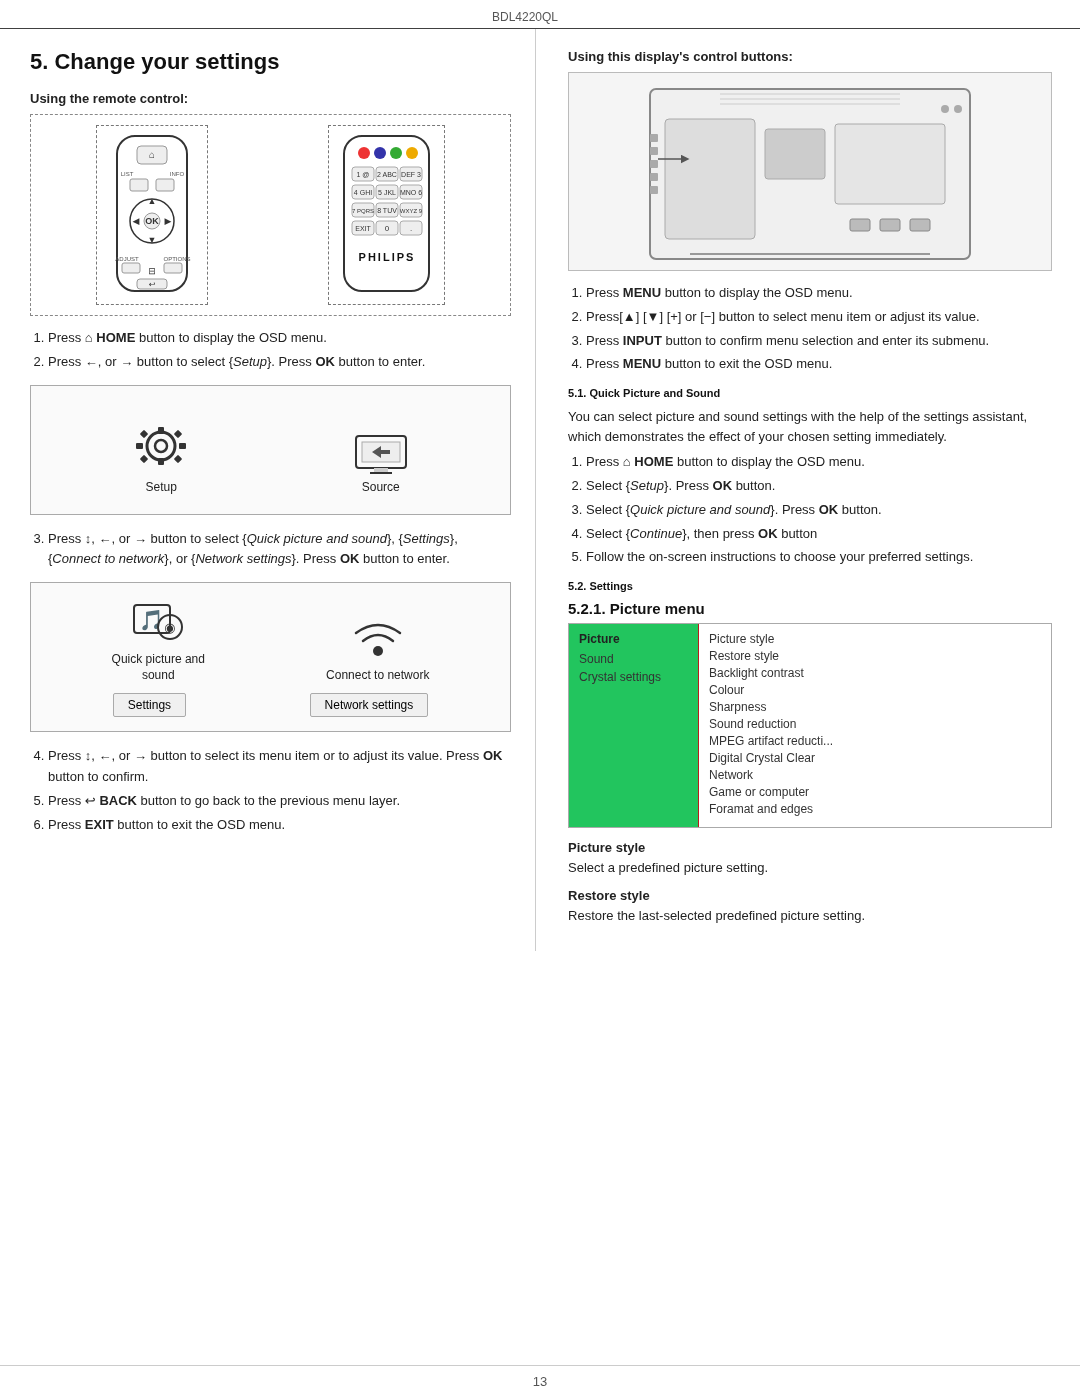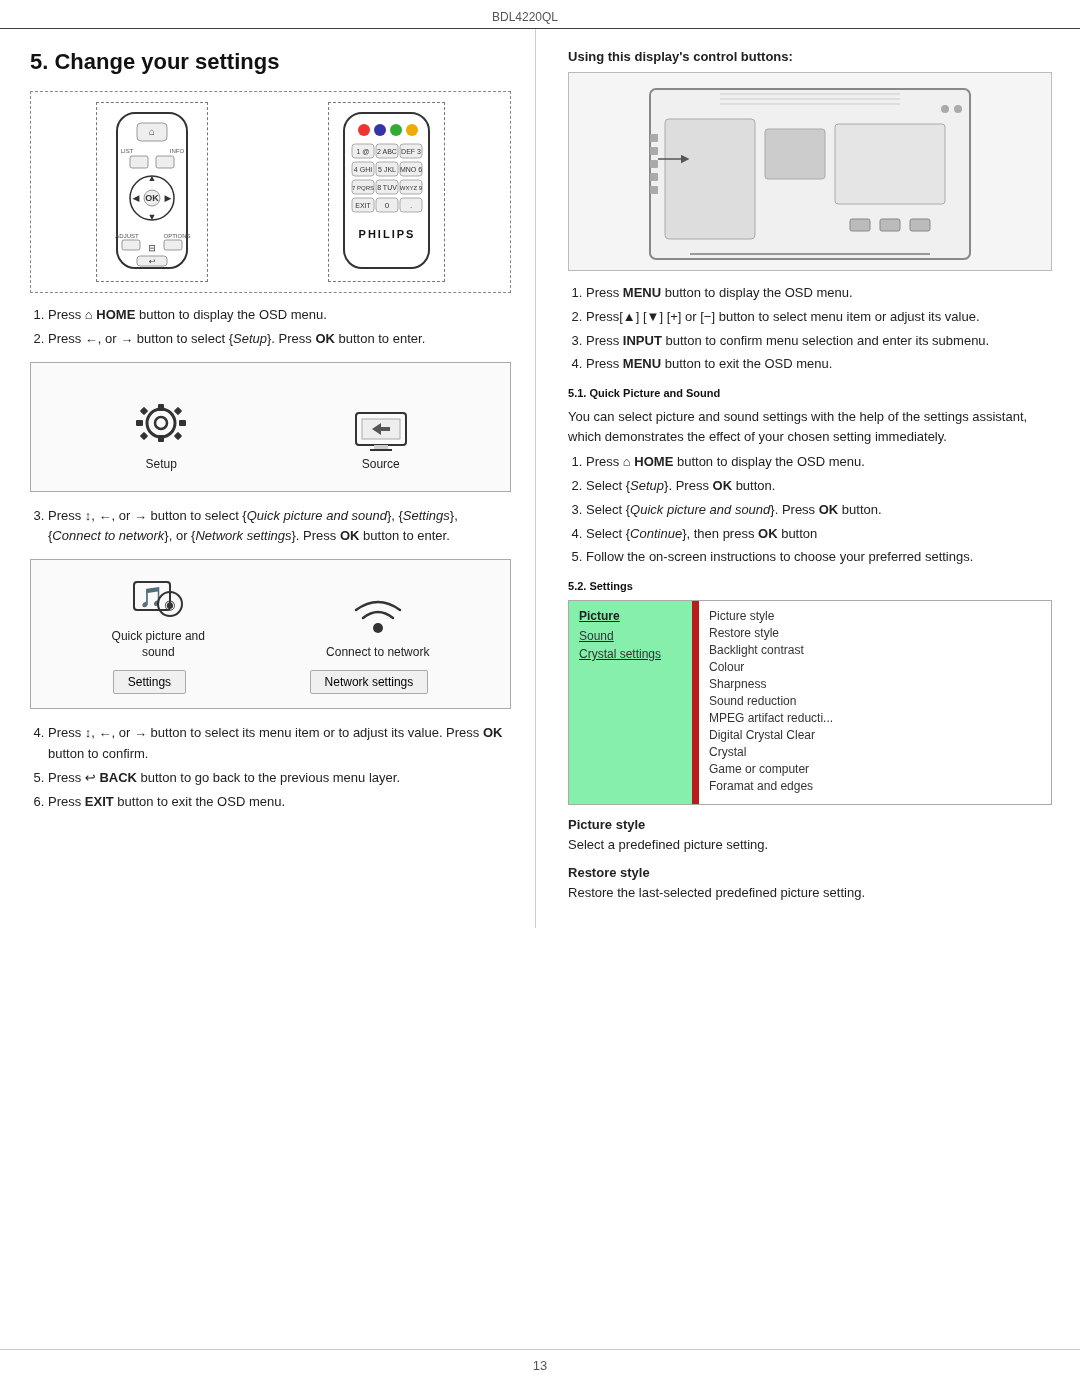--- a/index.html
+++ b/index.html
@@ -19,21 +19,21 @@
       color: #555;
       border-bottom: 1px solid #404040;
     }
     .page-footer {
       text-align: center;
       padding: 8px;
       font-size: 13px;
       color: #555;
       border-top: 1px solid #ccc;
       position: absolute;
-      bottom: 16px;
+      bottom: 0;
       width: 100%;
     }
     .content-area {
       display: flex;
       gap: 8px;
       padding: 0;
     }
     .left-col {
       width: 50%;
       padding: 20px 24px 20px 30px;
@@ -145,24 +145,23 @@
       justify-content: center;
     }
     .picture-menu-box {
       border: 1px solid #aaa;
       display: flex;
       margin-bottom: 12px;
       font-size: 12px;
     }
     .picture-menu-left {
       width: 130px;
-      border-right: 7px solid #b91c1c;
+      border-right: 1px solid #b91c1c;
       padding: 8px 10px;
-      background: #86efac;
-      text-decoration: underline;
+      background: #22c55e;
     }
     .picture-menu-left .highlight {
       font-weight: bold;
       font-size: 12px;
       margin-bottom: 6px;
     }
     .picture-menu-left .item {
       margin-bottom: 4px;
       color: #333;
     }
@@ -202,20 +201,21 @@
 
 <div class="page-header">
   <span>BDL4220QL</span>
 </div>
 
 <div class="content-area">
 
   <div class="left-col">
     <h1 class="section-title">5.  Change your settings</h1>
 
+    <span class="using-label">Using the remote control:</span>
 
     <div class="remote-image-area">
 
       <div class="dashed-border">
         <svg width="100" height="165" viewBox="0 0 100 165">
 
           <rect x="15" y="5" width="70" height="155" rx="18" ry="18" fill="none" stroke="#333" stroke-width="2"></rect>
 
           <rect x="35" y="15" width="30" height="18" rx="4" fill="#eee" stroke="#999" stroke-width="1"></rect>
           <text x="50" y="27" text-anchor="middle" font-size="10" fill="#333">⌂</text>
@@ -417,37 +417,38 @@
     <ol class="step-list">
       <li>Press <span class="home-icon"></span> <kbd>HOME</kbd> button to display the OSD menu.</li>
       <li>Select {<span class="italic-brace">Setup</span>}. Press <kbd>OK</kbd> button.</li>
       <li>Select {<span class="italic-brace">Quick picture and sound</span>}. Press <kbd>OK</kbd> button.</li>
       <li>Select {<span class="italic-brace">Continue</span>}, then press <kbd>OK</kbd> button</li>
       <li>Follow the on-screen instructions to choose your preferred settings.</li>
     </ol>
 
     <h2 class="subsection-title">5.2.  Settings</h2>
 
+    <h3 class="sub-subsection-title">5.2.1.  Picture menu</h3>
 
     <div class="picture-menu-box">
       <div class="picture-menu-left">
         <div class="highlight">Picture</div>
         <div class="item">Sound</div>
         <div class="item">Crystal settings</div>
       </div>
       <div class="picture-menu-right">
         <div class="item">Picture style</div>
         <div class="item">Restore style</div>
         <div class="item">Backlight contrast</div>
         <div class="item">Colour</div>
         <div class="item">Sharpness</div>
         <div class="item">Sound reduction</div>
         <div class="item">MPEG artifact reducti...</div>
         <div class="item">Digital Crystal Clear</div>
-        <div class="item">Crystal</div>
+        <div class="item">Network</div>
         <div class="item">Game or computer</div>
         <div class="item">Foramat and edges</div>
       </div>
     </div>
 
     <p class="bold-heading">Picture style</p>
     <p class="desc-text">Select a predefined picture setting.</p>
 
     <p class="bold-heading">Restore style</p>
     <p class="desc-text">Restore the last-selected predefined picture setting.</p>

